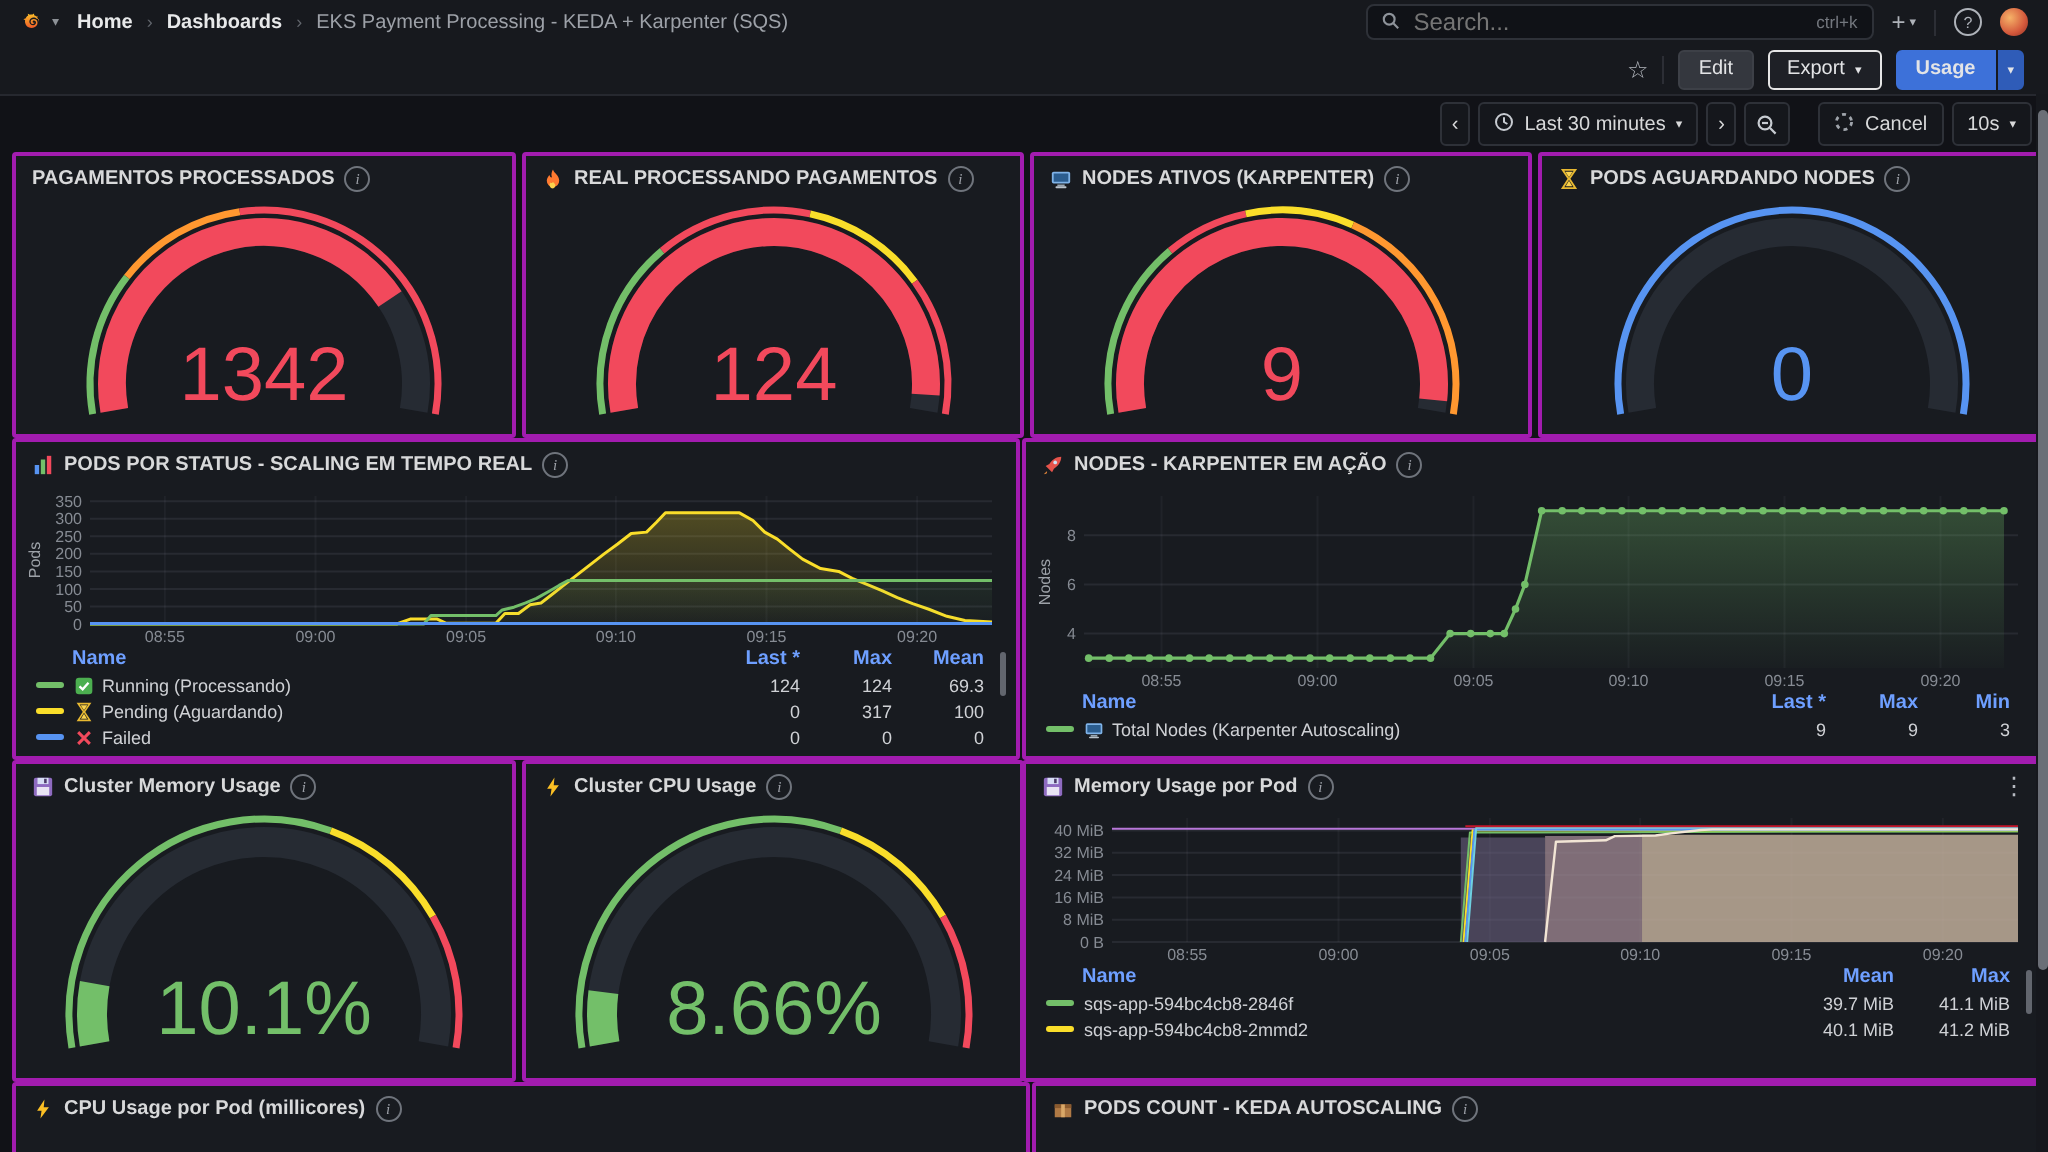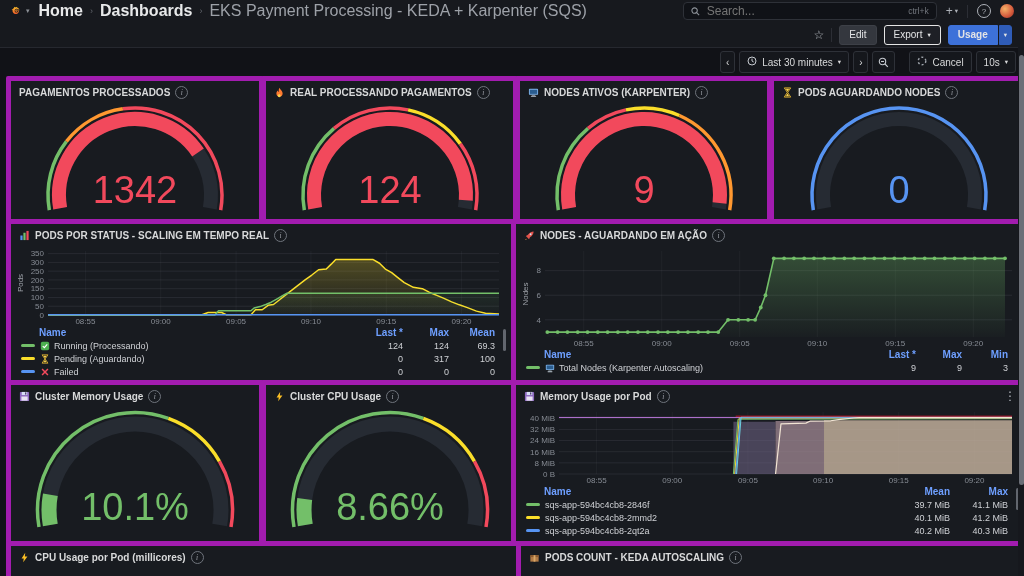--- a/index.html
+++ b/index.html
@@ -1,19 +1,19 @@
 <!DOCTYPE html>
 <html><head>
 <meta charset="utf-8">
 <style>
   html,body{margin:0;padding:0}
   body{width:1024px;height:576px;background:#111217;font-family:"Liberation Sans",sans-serif;color:#d8d9da;overflow:hidden;position:relative}
   
   .navbar{position:absolute;top:0;left:0;right:0;height:22px;background:#17191e;display:flex;align-items:center;padding:0 10px;gap:5px;z-index:6}
-  .crumb{font-size:16px;font-weight:700;color:#e8e9ea;text-decoration:none;cursor:pointer}
+  .crumb{font-size:10px;font-weight:700;color:#e8e9ea;text-decoration:none;cursor:pointer}
   .crumb.dim{color:#9da1a8;font-weight:400}
   .sep{color:#62666d;font-size:9px;margin:0 2px}
   .logo-caret{color:#8d9197;font-size:7px;margin-right:4px}
   .nav-right{margin-left:auto;display:flex;align-items:center;gap:9px}
   .search{width:238px;height:16px;background:#101217;border:1px solid #2e3138;border-radius:4px;display:flex;align-items:center;padding:0 7px;gap:5px}
   .search input{background:transparent;border:none;outline:none;color:#9aa0a6;font-size:12px;flex:1;font-family:Liberation Sans, sans-serif}
   .shortcut{font-size:8.5px;color:#73777e}
   .navdiv{width:1px;height:13px;background:#2c2e35}
   .nav-ic{color:#aeb2b9;font-size:12px;display:flex;align-items:center;gap:2px;cursor:pointer}
   .avatar{width:14px;height:14px;border-radius:50%;background:radial-gradient(circle at 35% 35%,#f6b268,#d4593c 60%,#8e2f24);cursor:pointer}
@@ -25,21 +25,21 @@
   .btn{height:18px;display:inline-flex;align-items:center;gap:5px;padding:0 9px;border-radius:3px;font-size:10px;color:#e3e4e6;background:#34373e;border:1px solid #3d4047;cursor:pointer;white-space:nowrap}
   .btn.outline{background:#1e2averne026;background:#1e2026;border:1px solid #e5e5e5}
   .btn.blue{background:#3d71d9;border:1px solid #3d71d9;border-radius:3px 0 0 3px;font-weight:600}
   .btn.blue-caret{background:#2f5cb8;border:1px solid #2f5cb8;border-radius:0 3px 3px 0;padding:0 4px;margin-left:-6px}
   .caret{font-size:6.5px;color:inherit}
   
   .timebar{position:absolute;top:51px;left:0;right:0;height:22px;display:flex;align-items:center;justify-content:flex-end;gap:4px;padding:0 8px;z-index:5}
   .tbtn{height:20px;display:inline-flex;align-items:center;gap:5px;padding:0 7px;border-radius:3px;font-size:10px;color:#d8d9da;background:#15171c;border:1px solid #2e3138;cursor:pointer;white-space:nowrap}
   .tbtn.slim{padding:0 5px}
   
-  .panel{position:absolute;background:#181b20;border:5px solid #a21caf;border-radius:2px;display:flex;flex-direction:column;overflow:hidden}
+  .panel{position:absolute;background:#181b20;border:2px solid #a21caf;border-radius:2px;display:flex;flex-direction:column;overflow:hidden}
   .phead{height:22px;display:flex;align-items:center;gap:5px;padding:0 8px;flex:none}
   .ptitle{font-size:10px;font-weight:600;color:#d8d9da;white-space:nowrap;cursor:pointer}
   .info{width:11px;height:11px;border:1px solid #6f747c;border-radius:50%;color:#9da1a8;font-size:7.5px;display:inline-flex;align-items:center;justify-content:center;font-style:italic;font-family:"Liberation Serif",serif;cursor:pointer;flex:none}
   .picon{display:inline-flex;flex:none}
   .picon svg{width:11px;height:11px;display:block}
   .kebab{margin-left:auto;color:#b6bac1;font-size:12px;cursor:pointer;line-height:1}
   svg.gauge{margin:2px auto 0;display:block}
   svg.chart{margin:0 5px;display:block}
   
   .legend{position:relative;margin:1px 4px 2px 4px;flex:1;overflow:hidden}
@@ -325,21 +325,21 @@
 </div>
 <div class="panel" style="left:511px;top:219px;width:508px;height:157px">
   <div class="phead">
     <span class="picon">
         <svg viewBox="0 0 12 12">
           <path d="M10.5 1.5C8 1.5 5.5 3 4 5.5L2 6.5 5.5 10l1-2C9 6.5 10.5 4 10.5 1.5Z" fill="#e5534b"></path>
           <circle cx="7.2" cy="4.6" r="1" fill="#cfe3f5"></circle>
           <path d="M2.5 9.5 1 11l1.5-.3.3-1.2Z" fill="#fb923c"></path>
         </svg>
       </span>
-    <span class="ptitle">NODES - AGUARDANDO EM AÇÃO</span>
+    <span class="ptitle">NODES - KARPENTER EM AÇÃO</span>
     <span class="info">i</span>
   </div>
   <svg class="chart" width="496" height="102" viewBox="0 0 496 102">
       <line x1="62.761" y1="5" x2="62.761" y2="91" stroke="rgba(204,204,220,0.05)" stroke-width="1"></line>
       <line x1="140.75" y1="5" x2="140.75" y2="91" stroke="rgba(204,204,220,0.05)" stroke-width="1"></line>
       <line x1="218.739" y1="5" x2="218.739" y2="91" stroke="rgba(204,204,220,0.05)" stroke-width="1"></line>
       <line x1="296.26099999999997" y1="5" x2="296.26099999999997" y2="91" stroke="rgba(204,204,220,0.05)" stroke-width="1"></line>
       <line x1="374.25" y1="5" x2="374.25" y2="91" stroke="rgba(204,204,220,0.05)" stroke-width="1"></line>
       <line x1="452.23900000000003" y1="5" x2="452.23900000000003" y2="91" stroke="rgba(204,204,220,0.05)" stroke-width="1"></line>
       <line x1="24" y1="73.8" x2="491" y2="73.8" stroke="rgba(204,204,220,0.09)" stroke-width="1"></line>
@@ -539,26 +539,20 @@
         <span class="lg-name">sqs-app-594bc4cb8-2846f</span>
         <span class="lg-col" style="width: 58px;">39.7 MiB</span>
         <span class="lg-col" style="width: 58px;">41.1 MiB</span>
       </div>
       <div class="lg-row">
         <span class="swatch" style="background: rgb(250, 222, 42);"></span>
         <span class="lg-name">sqs-app-594bc4cb8-2mmd2</span>
         <span class="lg-col" style="width: 58px;">40.1 MiB</span>
         <span class="lg-col" style="width: 58px;">41.2 MiB</span>
       </div>
-      <div class="lg-row">
-        <span class="swatch" style="background: rgb(87, 148, 242);"></span>
-        <span class="lg-name">sqs-app-594bc4cb8-2qt2a</span>
-        <span class="lg-col" style="width: 58px;">40.2 MiB</span>
-        <span class="lg-col" style="width: 58px;">40.3 MiB</span>
-      </div>
     <div class="lg-scroll"></div>
   </div>
 </div>
 
 <div class="panel" style="left:6px;top:541px;width:505px;height:60px">
   <div class="phead">
     <span class="picon">
         <svg viewBox="0 0 12 12">
           <path d="M6.8.8 2.8 7h2.4L4.6 11.2 9.2 5H6.4Z" fill="#fbbf24"></path>
         </svg>

